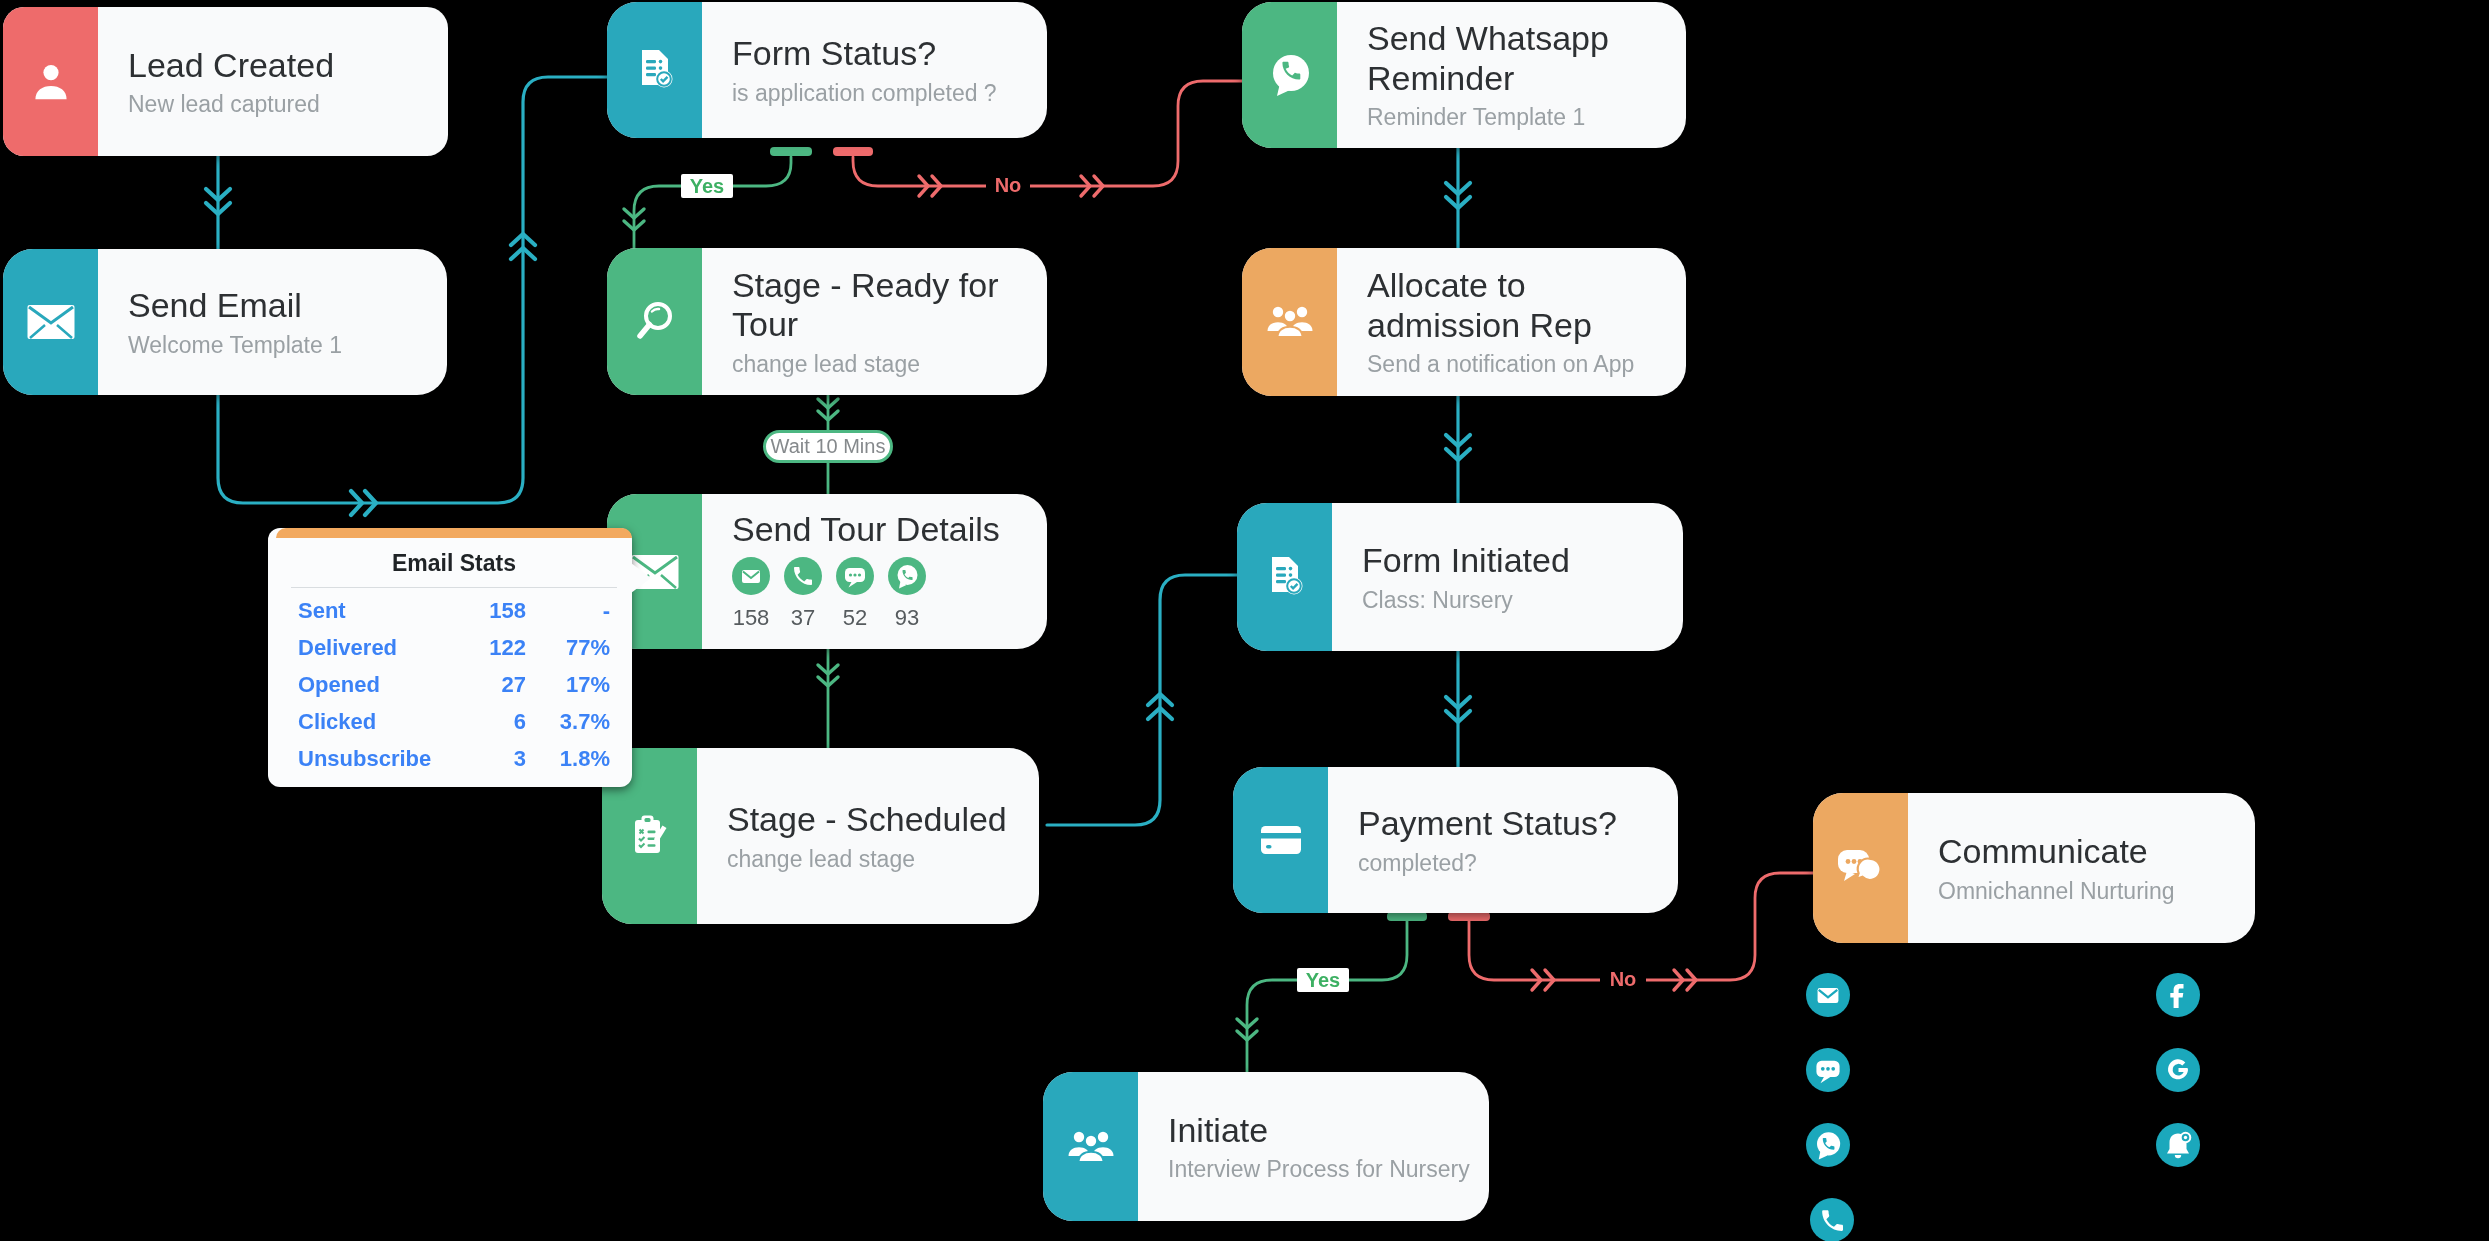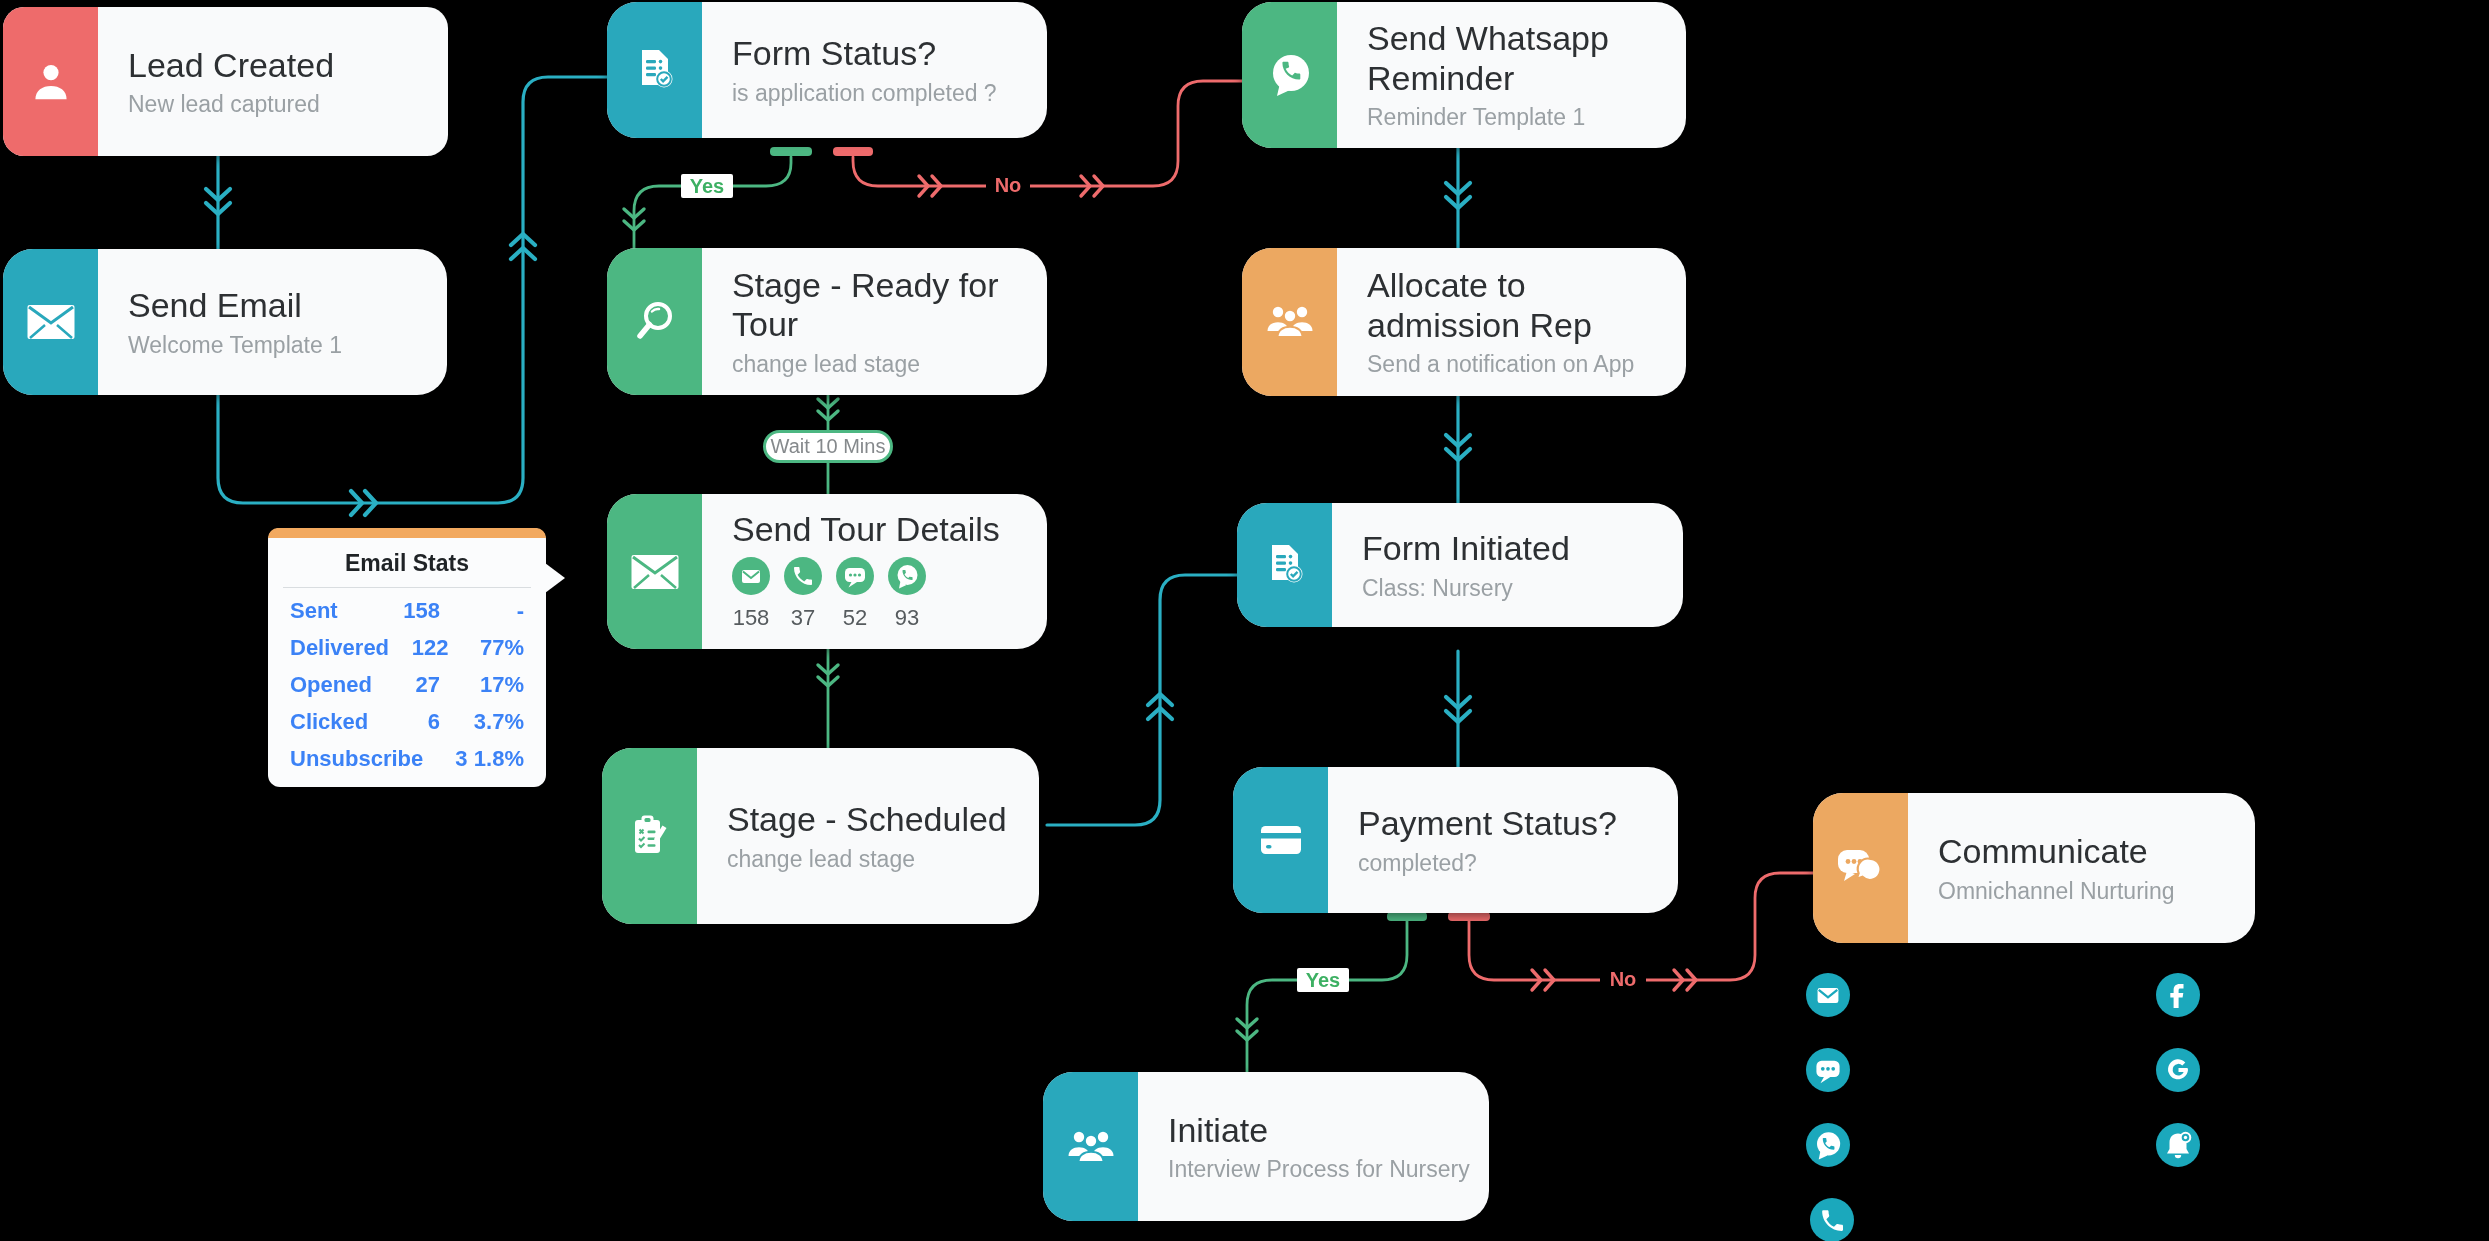--- a/index.html
+++ b/index.html
@@ -21,22 +21,22 @@
   .chan-n{font-size:22px;color:#565b5e;margin-top:6px;}
   
   .tag{position:absolute;display:flex;align-items:center;justify-content:center;
        font-weight:bold;font-size:20px;}
   .tag.yes{background:#fff;color:#3db063;border-radius:2px;}
   .tag.no{background:#000;color:#ee6b6c;}
   .pill{position:absolute;background:#fff;border:3px solid #4cb782;border-radius:18px;
         display:flex;align-items:center;justify-content:center;
         font-size:20px;color:#85898c;box-sizing:border-box;}
   
-  .stats{position:absolute;left:268px;top:528px;width:278px;height:259px;background:#fbfcfd;
-         border-radius:12px;box-shadow:0 3px 10px rgba(0,0,0,.5);}
+  .stats{position:absolute;left:268px;top:528px;width:356px;height:259px;background:#fbfcfd;
+         border-radius:12px;box-shadow:0 3px 10px rgba(0,0,0,.5);padding-left:8px;}
   .stats-bar{height:10px;background:#f2a95f;border-radius:12px 12px 0 0;}
   .stats-title{text-align:center;font-size:23px;font-weight:bold;color:#1f2326;margin-top:12px;}
   .stats-divider{height:1px;background:#d9dde0;margin:10px 15px 4px 15px;}
   .stats-rows{padding:0 22px;}
   .srow{display:flex;align-items:center;height:37px;font-size:22px;font-weight:600;color:#3b82f6;}
   .sl{flex:1;}
   .sv{width:66px;text-align:right;}
   .sp{width:84px;text-align:right;}
   .stats-pointer{position:absolute;right:-19px;top:35px;width:0;height:0;
        border-top:15px solid transparent;border-bottom:15px solid transparent;
@@ -254,21 +254,21 @@
                   <path d="M6.62 10.79c1.44 2.83 3.76 5.14 6.59 6.59l2.2-2.21c.27-.27.67-.36 1.02-.24 1.12.37 2.33.57 3.57.57.55 0 1 .45 1 1V20c0 .55-.45 1-1 1-9.39 0-17-7.61-17-17 0-.55.45-1 1-1h3.5c.55 0 1 .45 1 1 0 1.25.2 2.45.57 3.57.11.35.03.74-.25 1.02l-2.2 2.2z" fill="#4cb782"></path>
                 </g>
               </svg>
           </span>
           <span class="chan-n">93</span>
         </div>
       </div>
     </div>
   </div>
 
-  <div class="node" style="left:1237px;top:503px;width:446px;height:124px;">
+  <div class="node" style="left:1237px;top:503px;width:446px;height:148px;">
     <div class="nblock" style="background:#29a8bc;">
       <svg width="50" height="50" viewBox="0 0 50 50">
           <path d="M12 5h17l9 9v26H12z" fill="#fff"></path>
           <rect x="16" y="15" width="10" height="3.2" rx="1.2" fill="#29a8bc"></rect>
           <rect x="16" y="21.5" width="10" height="3.2" rx="1.2" fill="#29a8bc"></rect>
           <rect x="16" y="28" width="10" height="3.2" rx="1.2" fill="#29a8bc"></rect>
           <circle cx="30.5" cy="16.6" r="1.8" fill="#29a8bc"></circle>
           <circle cx="30.5" cy="23.1" r="1.8" fill="#29a8bc"></circle>
           <circle cx="34" cy="34" r="8.5" fill="#fff"></circle>
           <circle cx="34" cy="34" r="6.8" fill="none" stroke="#29a8bc" stroke-width="2"></circle>

